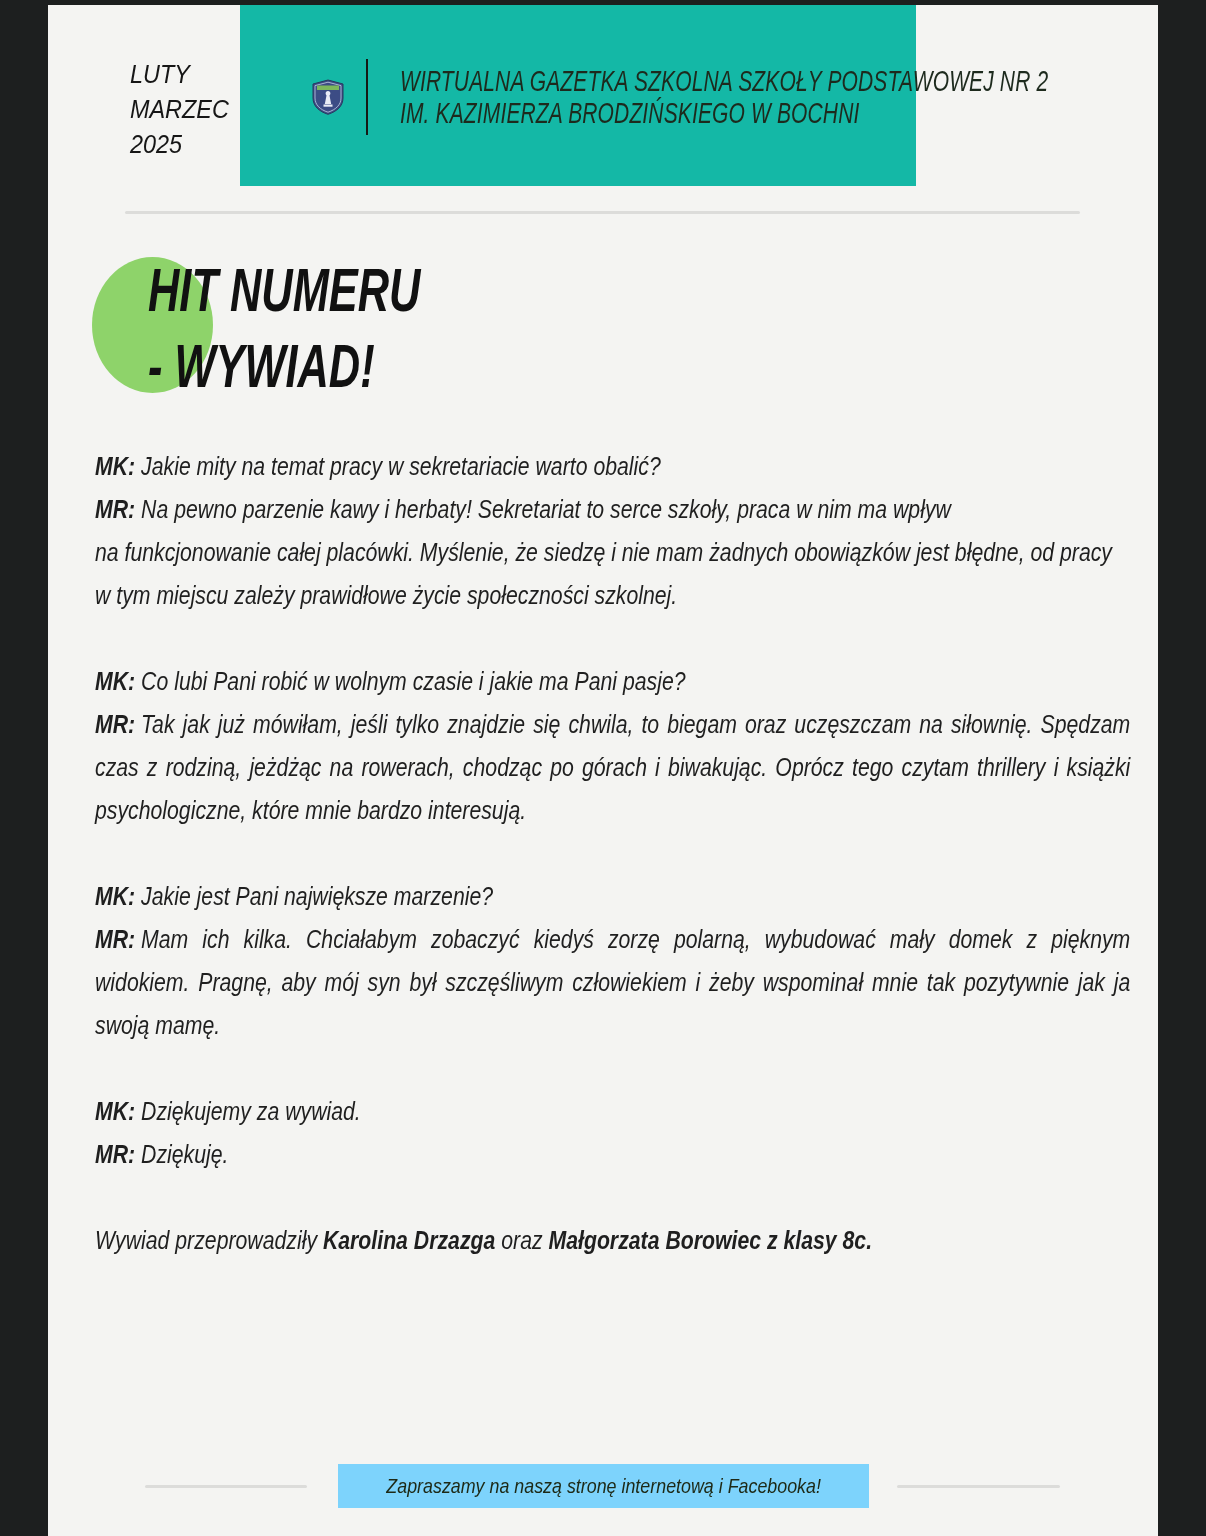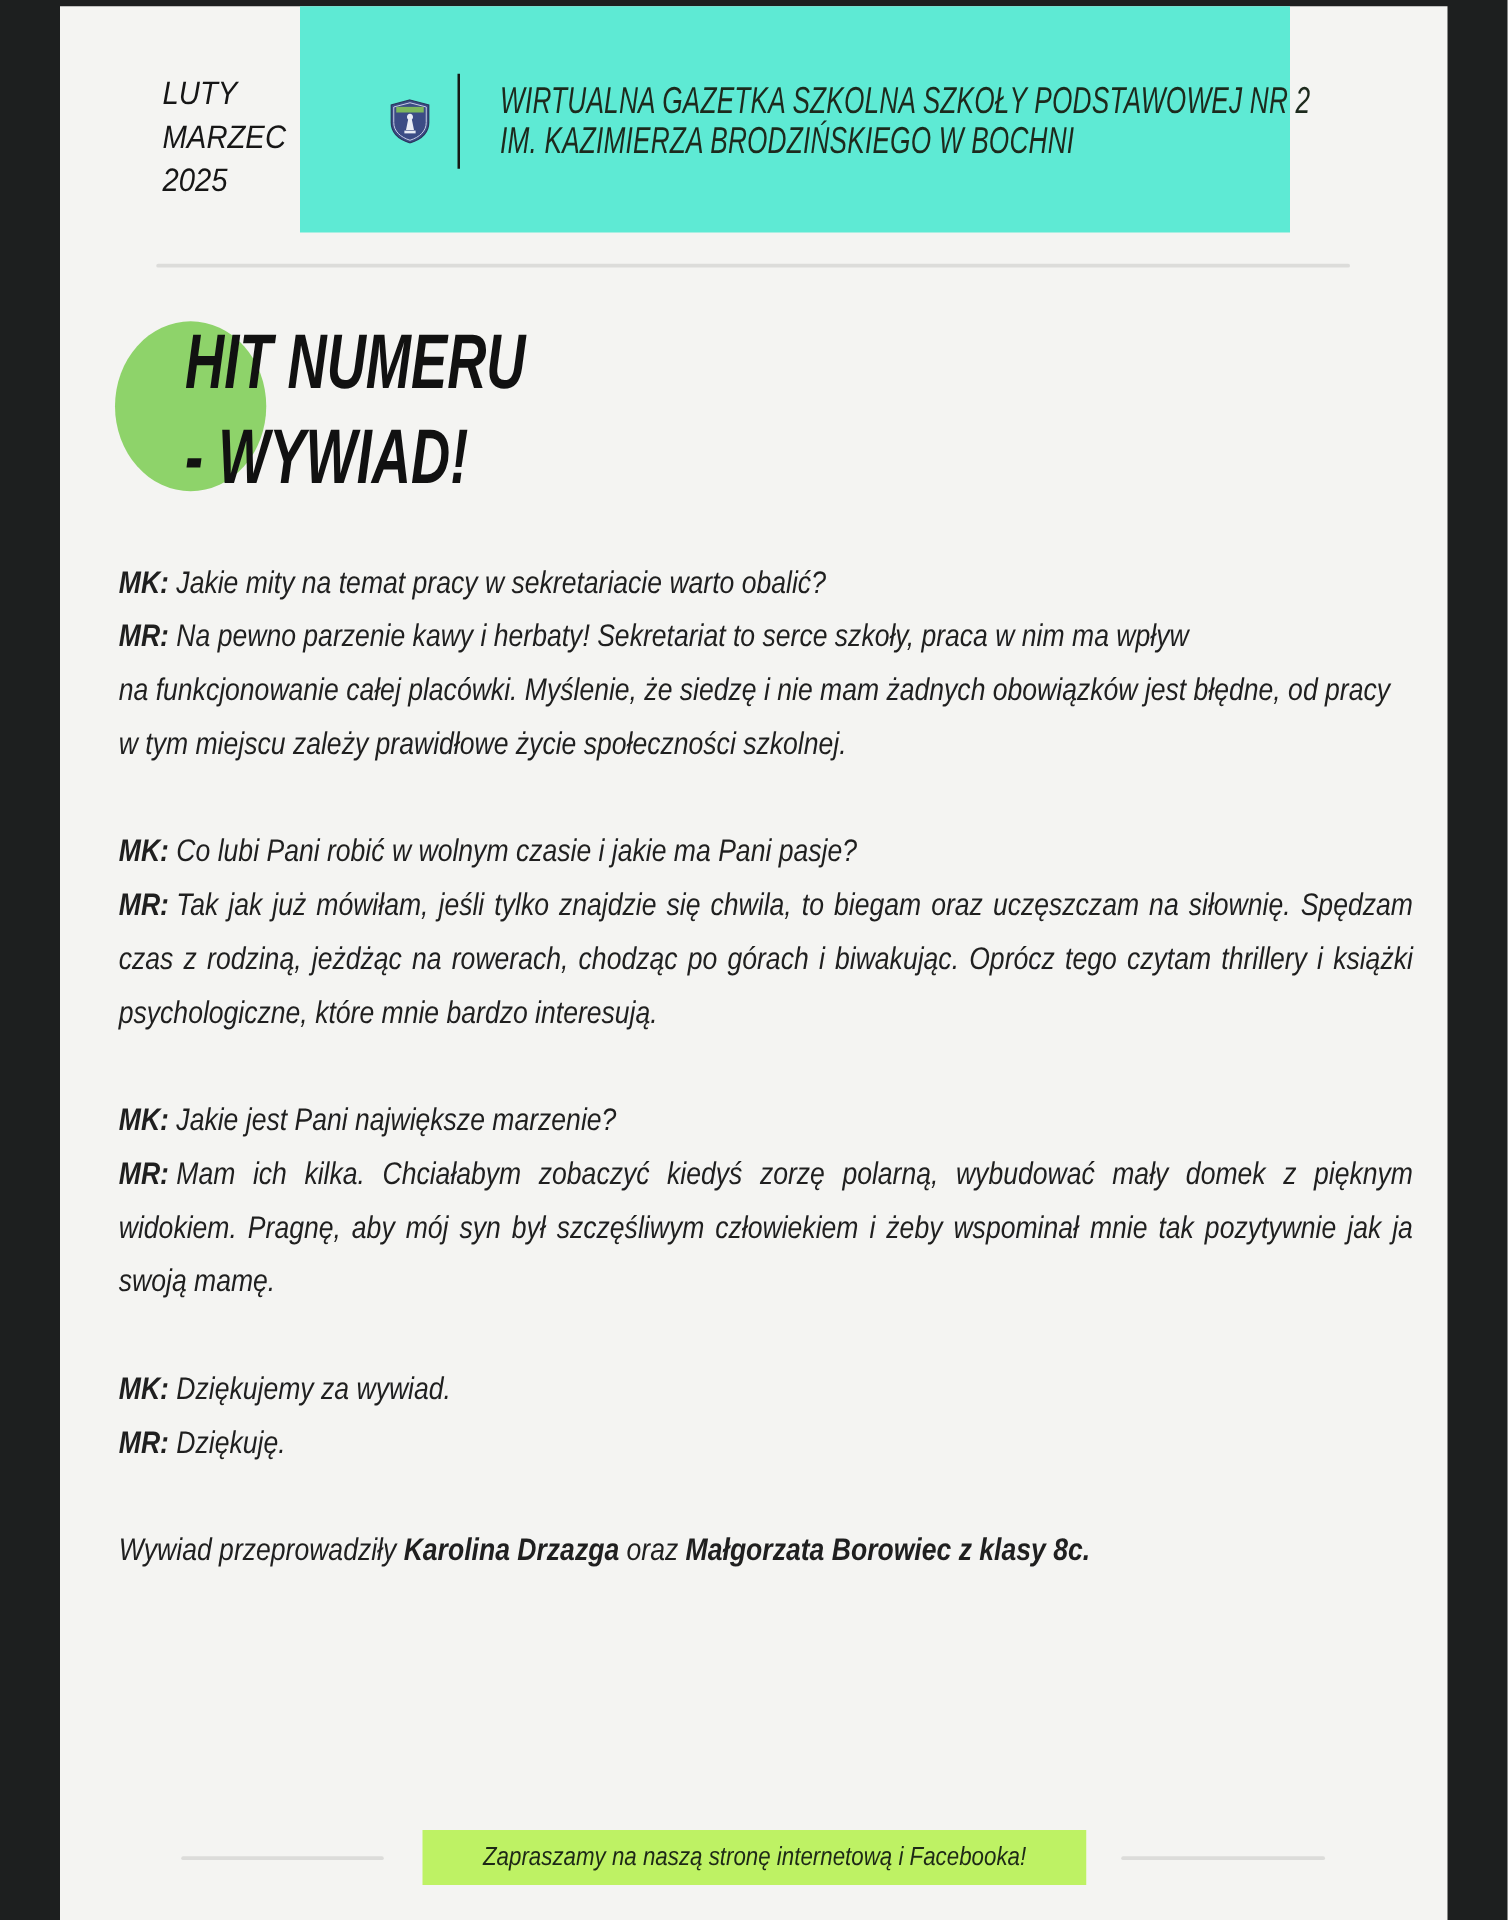--- a/index.html
+++ b/index.html
@@ -11,22 +11,22 @@
   }
   .page {
     position: absolute; left: 48px; top: 5px;
     width: 1110px; height: 1531px;
     background: #f4f4f2;
     font-style: italic;
   }
   
   .banner {
     position: absolute; left: 192px; top: 0;
-    width: 792px; height: 181px;
-    background: #5eead4;
+    width: 676px; height: 181px;
+    background: #14b8a6;
   }
   .crest {
     position: absolute; left: 71px; top: 74px;
     width: 34px; height: 36px;
   }
   .banner-vline {
     position: absolute; left: 126px; top: 54px;
     width: 2px; height: 76px;
     background: #151a15;
   }
@@ -82,21 +82,21 @@
   
   .footer-line {
     position: absolute; top: 1480px; height: 3px;
     background: #dcdcda; border-radius: 2px;
   }
   .footer-line.left  { left: 97px;  width: 162px; }
   .footer-line.right { left: 849px; width: 163px; }
   .footer-box {
     position: absolute; left: 290px; top: 1459px;
     width: 531px; height: 44px;
-    background: #bef264;
+    background: #7dd3fc;
     display: flex; align-items: center; justify-content: center;
   }
   .footer-box span {
     font-size: 21px; color: #1d2916;
     transform: scaleX(0.85); transform-origin: center center;
     white-space: nowrap;
   }
 </style>
 </head>
 <body>

